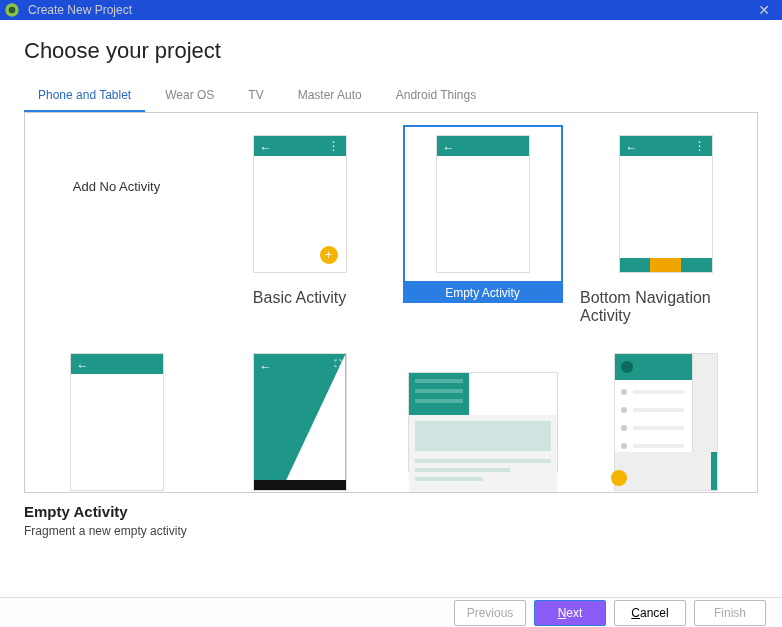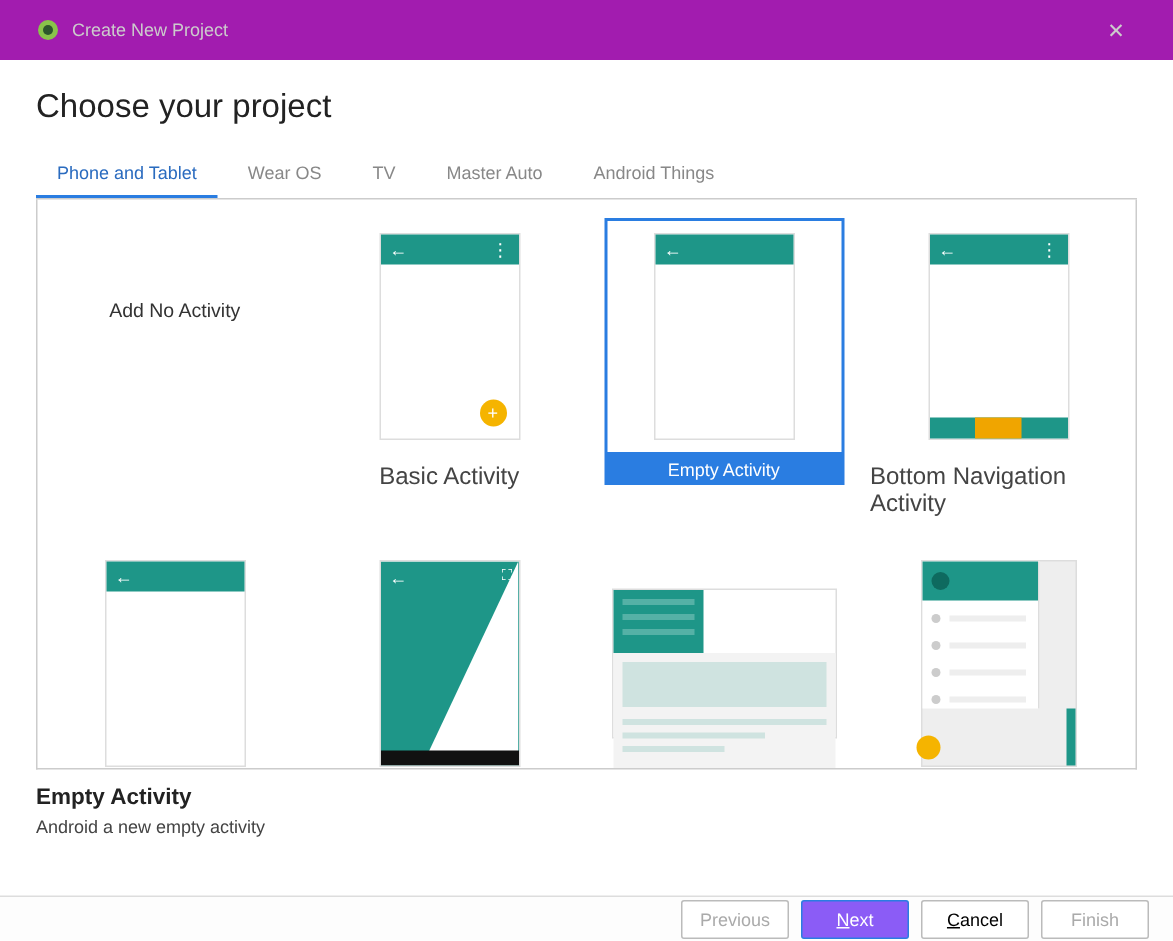--- a/index.html
+++ b/index.html
@@ -1,17 +1,17 @@
 <!DOCTYPE html>
 <html><head>
   <meta charset="utf-8">
   <style>
     * { box-sizing: border-box; margin: 0; padding: 0; }
     body { font-family: "Segoe UI", Tahoma, sans-serif; font-size: 13px; color: #333; background: #fff; width: 782px; height: 627px; overflow: hidden; }
-    .titlebar { height: 40px; background: #a21caf; color: #ccc; display: flex; align-items: center; padding: 0 24px; }
+    .titlebar { height: 20px; background: #1d4ed8; color: #ccc; display: flex; align-items: center; padding: 0 4px; }
     .titlebar .logo { width: 16px; height: 16px; margin-right: 8px; }
     .titlebar .title { flex: 1; font-size: 12px; }
     .titlebar .close { width: 28px; text-align: center; color: #ccc; font-size: 14px; cursor: pointer; }
     .header { padding: 18px 24px 6px; }
     .header h1 { font-size: 22px; font-weight: 400; color: #222; }
     .tabs { display: flex; border-bottom: 1px solid #ccc; margin: 10px 24px 0; }
     .tab { padding: 8px 14px 8px; font-size: 12px; color: #888; cursor: pointer; border-bottom: 2px solid transparent; margin-right: 6px; }
     .tab.active { color: #2a6bbf; border-bottom: 2px solid #2a7de1; }
     .gallery-wrap { margin: 0 24px; border: 1px solid #ccc; border-top: none; height: 380px; overflow-y: auto; position: relative; }
     .gallery { display: grid; grid-template-columns: repeat(4, 1fr); gap: 0; padding: 6px 0 6px 0; }
@@ -223,21 +223,21 @@
         </div>
       </div>
       <div class="label">Navigation Drawer Activity</div>
     </div>
 
   </div>
 </div>
 
 <div class="selection-info">
   <h2>Empty Activity</h2>
-  <p>Android a new empty activity</p>
+  <p>Fragment a new empty activity</p>
 </div>
 
 <div class="footer">
   <button class="btn" disabled="">Previous</button>
   <button class="btn primary"><span class="ul">N</span>ext</button>
   <button class="btn"><span class="ul">C</span>ancel</button>
   <button class="btn" disabled="">Finish</button>
 </div>
 
 </body></html>

